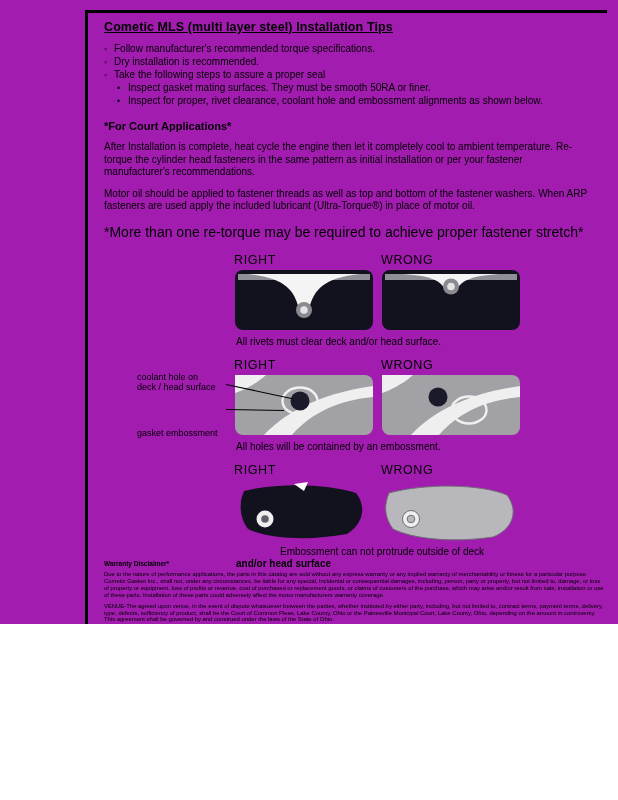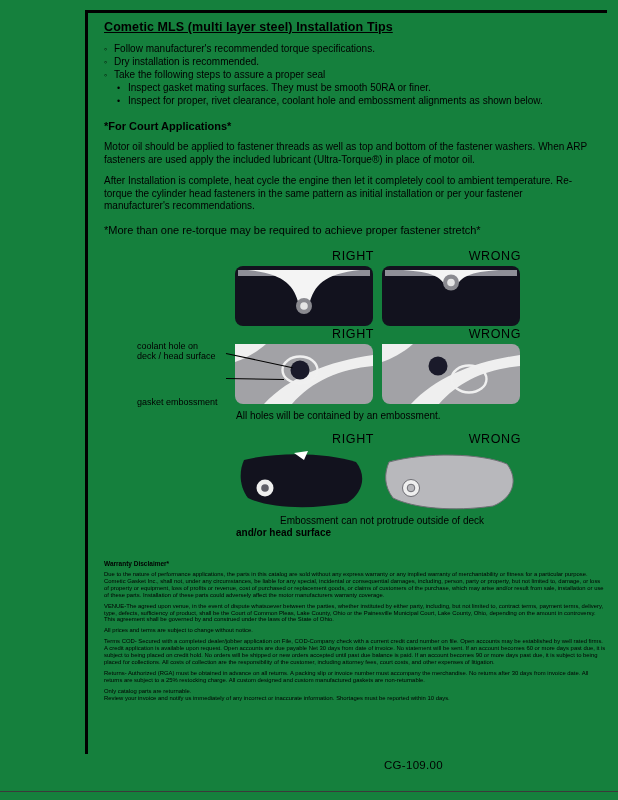--- a/index.html
+++ b/index.html
@@ -1,42 +1,42 @@
 <!DOCTYPE html>
 <html><head>
 <meta charset="utf-8">
 <style>
   * { margin:0; padding:0; box-sizing:border-box; }
   html,body { background:#ffffff; }
   .page {
-    position:relative; width:618px; height:800px; background:#15803d;
+    position:relative; width:618px; height:624px; background:#a21caf;
     font-family:"Liberation Sans", sans-serif; color:#000; overflow:hidden;
   }
   .frame-top { position:absolute; left:85px; top:10px; width:522px; height:3px; background:#000; }
   .frame-left { position:absolute; left:85px; top:10px; width:3px; height:744px; background:#000; }
   .bottom-rule { position:absolute; left:0px; top:791px; width:618px; height:1px; background:#3a3a3a; }
 
   .content { position:absolute; left:104px; top:20px; width:502px; }
   .title { font-size:12.5px; font-weight:bold; text-decoration:underline; margin-bottom:9px; letter-spacing:0.1px; }
 
   ul.tips { list-style:none; font-size:10px; line-height:12px; }
   ul.tips li { position:relative; margin-bottom:1px; }
   li.b1 { padding-left:10px; }
   li.b1::before { content:"◦"; position:absolute; left:0; top:0; font-size:9px; }
   li.b2 { padding-left:24px; }
   li.b2::before { content:"•"; position:absolute; left:13px; top:0; font-size:9px; }
 
   .diesel-heading { font-size:11px; font-weight:bold; margin:13px 0 9px; }
   .para { font-size:10px; line-height:12.5px; margin-bottom:9px; width:486px; }
-  .note { font-size:11px; margin-top:11px; }
+  .note { font-size:14px; margin-top:11px; }
 
   .diagrams { position:relative; margin-top:13px; margin-left:130px; width:287px; }
   .dg-row { position:relative; }
   .dg-headers { display:flex; gap:7px; margin-bottom:2px; }
-  .dg-h { width:140px; text-align:right; font-size:12.5px; letter-spacing:0.6px; }
+  .dg-h { width:140px; text-align:left; font-size:12.5px; letter-spacing:0.6px; }
   .dg-panels { display:flex; gap:7px; }
   .panel { width:140px; height:62px; display:block; }
   .dg-caption { font-size:10px; margin:5px 0 11px 2px; }
   .dg-caption-tight { font-size:10px; margin:5px 0 0 2px;padding-left:44px; }
   .dg-caption-line2 { font-size:10px; margin:1px 0 0 2px;font-weight:bold; }
 
   .side-label { position:absolute; font-size:9px; line-height:10.5px; }
   .lbl-coolant { left:-97px; top:14px; width:92px; }
   .lbl-emboss  { left:-97px; top:46px; width:92px;margin-top:24px; }
   .ln { position:absolute; height:1px; background:#000; transform-origin:left center; }
@@ -63,22 +63,22 @@
 
     <ul class="tips">
       <li class="b1"><span>Follow manufacturer's recommended torque specifications.</span></li>
       <li class="b1"><span>Dry installation is recommended.</span></li>
       <li class="b1"><span>Take the following steps to assure a proper seal</span></li>
       <li class="b2"><span>Inspect gasket mating surfaces.  They must be smooth 50RA or finer.</span></li>
       <li class="b2"><span>Inspect for proper, rivet clearance, coolant hole and embossment alignments as shown below.</span></li>
     </ul>
 
     <div class="diesel-heading">*For Court Applications*</div>
+    <div class="para">After Installation is complete, heat cycle the engine then let it completely cool to ambient temperature. Re-torque the cylinder head fasteners in the same pattern as initial installation or per your fastener manufacturer's recommendations.</div>
     <div class="para">Motor oil should be applied to fastener threads as well as top and bottom of the fastener washers. When ARP fasteners are used apply the included lubricant (Ultra-Torque®) in place of motor oil.</div>
-    <div class="para">After Installation is complete, heat cycle the engine then let it completely cool to ambient temperature. Re-torque the cylinder head fasteners in the same pattern as initial installation or per your fastener manufacturer's recommendations.</div>
     <div class="note">*More than one re-torque may be required to achieve proper fastener stretch*</div>
 
     <div class="diagrams">
 
       <div class="dg-row">
         <div class="dg-headers">
           <span class="dg-h">RIGHT</span>
           <span class="dg-h">WRONG</span>
         </div>
         <div class="dg-panels">
@@ -90,20 +90,21 @@
             <circle cx="70" cy="41" r="3.8" fill="#e5e5e5"></circle>
           </svg>
           <svg class="panel" viewBox="0 0 140 62">
             <rect x="1" y="1" width="138" height="60" rx="8" fill="#12121e"></rect>
             <rect x="4" y="5" width="132" height="6" fill="#8f8f98"></rect>
             <path d="M22,5 C52,7 60,12 64,21 L76,21 C80,12 88,7 118,5 Z" fill="#f4f4f4"></path>
             <circle cx="70" cy="17.5" r="8" fill="#8a8a90"></circle>
             <circle cx="70" cy="17.5" r="3.8" fill="#e5e5e5"></circle>
           </svg>
         </div>
+        <div class="dg-caption">All rivets must clear deck and/or head surface.</div>
       </div>
 
       <div class="dg-row">
         <div class="dg-headers">
           <span class="dg-h">RIGHT</span>
           <span class="dg-h">WRONG</span>
         </div>
         <div class="side-label lbl-coolant">
           <div>coolant hole on</div>
           <div>deck / head surface</div>

